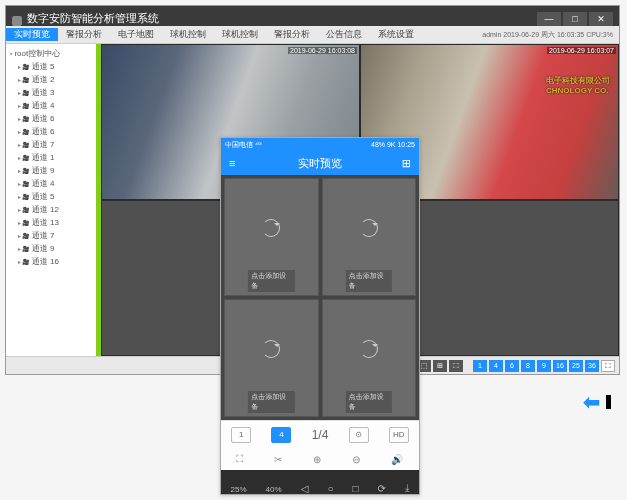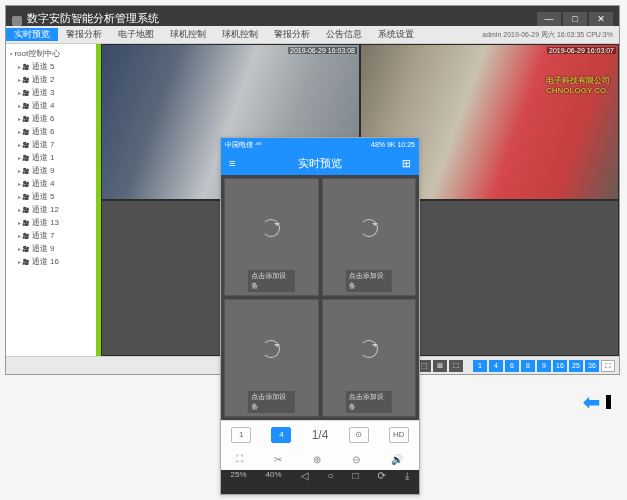--- a/index.html
+++ b/index.html
@@ -45,21 +45,21 @@
   .ph-cell .refresh{width:18px;height:18px;border:1.5px solid #ccc;border-radius:50%;border-left-color:transparent;position:relative;margin-bottom:18px}
   .ph-cell .refresh::after{content:"";position:absolute;right:-1px;top:3px;border:3px solid transparent;border-top-color:#ccc}
   .ph-cell .cap{font-size:7px;background:#555;padding:1px 3px;position:absolute;margin-top:50px}
   .ph-cell{position:relative}
   .ph-cell .cap{bottom:3px;left:50%;transform:translateX(-50%);margin:0}
   .ph-toolbar{height:28px;background:#fdfdfd;border-top:1px solid #ddd;display:flex;align-items:center;justify-content:space-around;font-size:9px;color:#666}
   .ph-tb{width:20px;height:16px;border:1px solid #bbb;border-radius:2px;display:flex;align-items:center;justify-content:center;font-size:8px}
   .ph-tb.active{background:#1e90ff;color:#fff;border-color:#1e90ff}
   .ph-toolbar .page{font-size:12px}
   .ph-zoombar{height:22px;background:#fdfdfd;display:flex;align-items:center;justify-content:space-around;font-size:10px;color:#888}
-  .ph-navbar{height:24px;background:#2d2d2d;color:#bbb;display:flex;align-items:flex-start;justify-content:space-around;font-size:8px}
+  .ph-navbar{height:24px;background:#2d2d2d;color:#bbb;display:flex;align-items:flex-end;justify-content:space-around;font-size:8px}
   .ph-navbar .nb{font-size:10px}
 
   .annotation{position:absolute;right:12px;top:390px;display:flex;align-items:center;font-size:12px;font-weight:bold;color:#000}
   .annotation .arrow{color:#1e90ff;font-size:20px;margin-right:6px}
   .annotation .bar{display:inline-block;width:5px;height:14px;background:#000;margin-right:4px;vertical-align:middle}
 </style>
 </head>
 <body>
 
 <div class="window">

